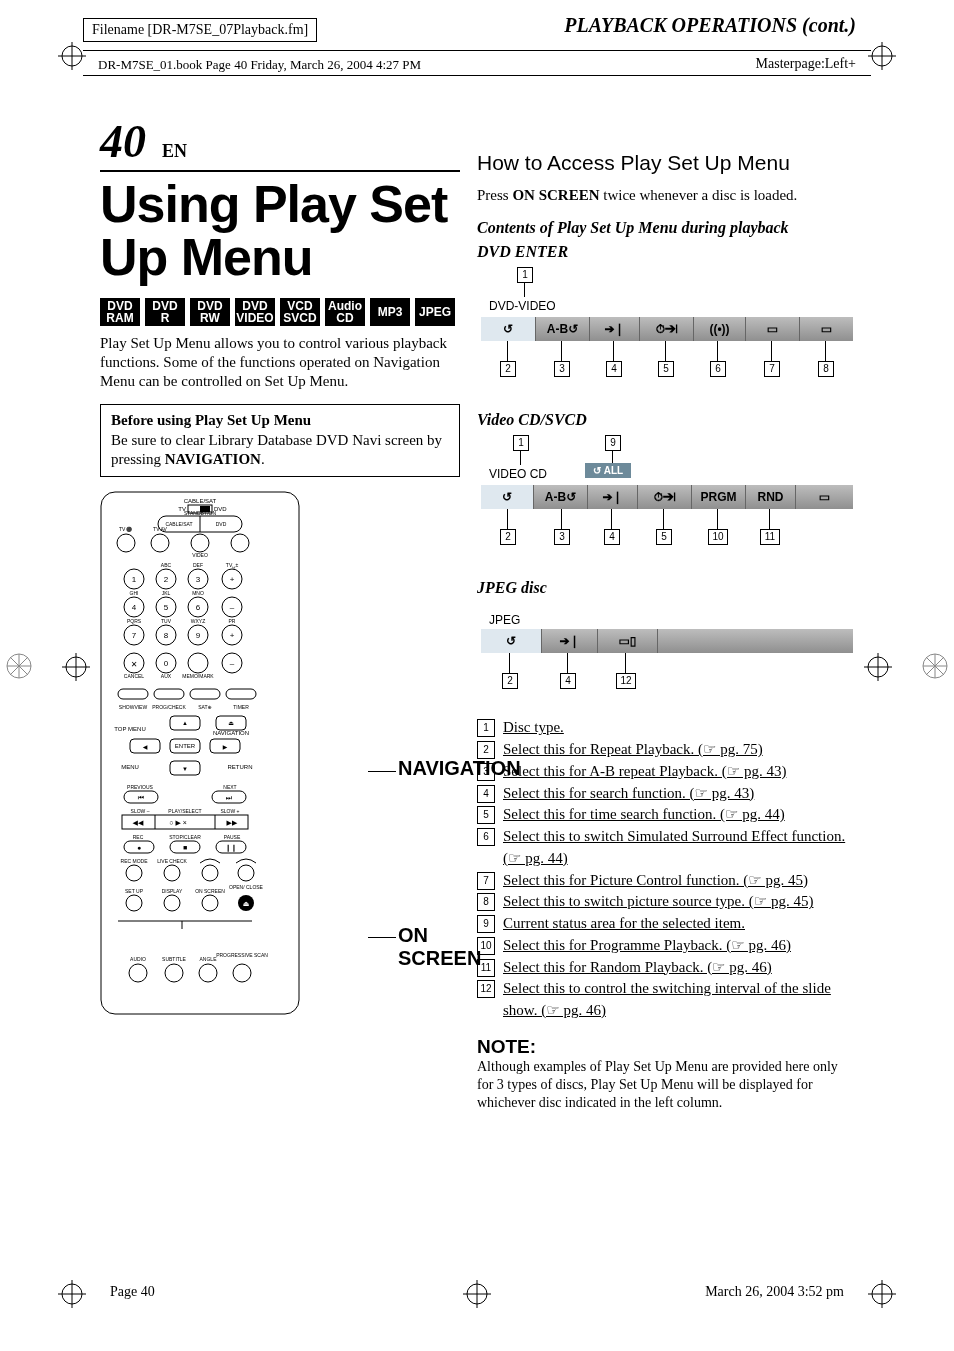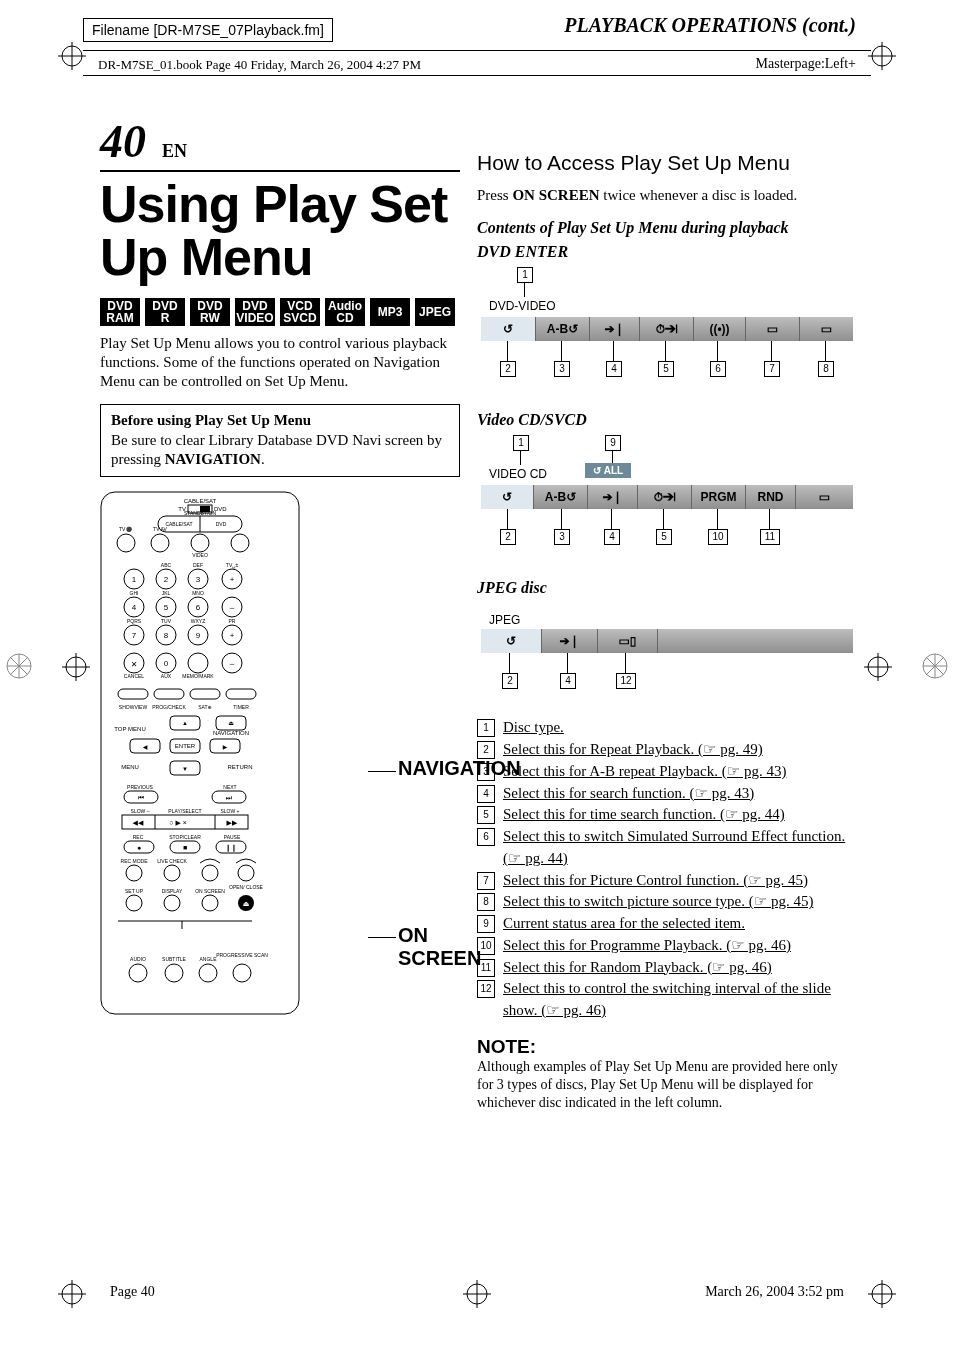--- a/index.html
+++ b/index.html
@@ -34,21 +34,21 @@
   .cross-ml { left: 62px;  top: 653px; }
   .cross-mr { right: 62px; top: 653px; }
   .cross-mc { left: 463px; top: 1280px; }
 
   .filename-box {
     position: absolute;
     left: 83px; top: 18px;
     border: 1px solid #000;
     font-size: 14px;
     padding: 3px 8px;
-    font-family: Liberation Sans, sans-serif;
+    font-family: Liberation Serif, serif;
   }
   .toprule {
     position: absolute;
     left: 83px; right: 83px; top: 50px;
     border-top: 1px solid #000;
   }
   .book-info {
     position: absolute;
     left: 98px; top: 57px;
     font-size: 13px;
@@ -667,21 +667,21 @@
       <div class="callout" style="left:139px; top:70px; width:18px;">12</div>
     </div>
 
     <div class="legend">
       <div class="row">
           <span class="num">1</span>
           <span class="txt">Disc type.</span>
         </div>
       <div class="row">
           <span class="num">2</span>
-          <span class="txt">Select this for Repeat Playback. (☞ pg. 49)</span>
+          <span class="txt">Select this for Repeat Playback. (☞ pg. 75)</span>
         </div>
       <div class="row">
           <span class="num">3</span>
           <span class="txt">Select this for A-B repeat Playback. (☞ pg. 43)</span>
         </div>
       <div class="row">
           <span class="num">4</span>
           <span class="txt">Select this for search function. (☞ pg. 43)</span>
         </div>
       <div class="row">

